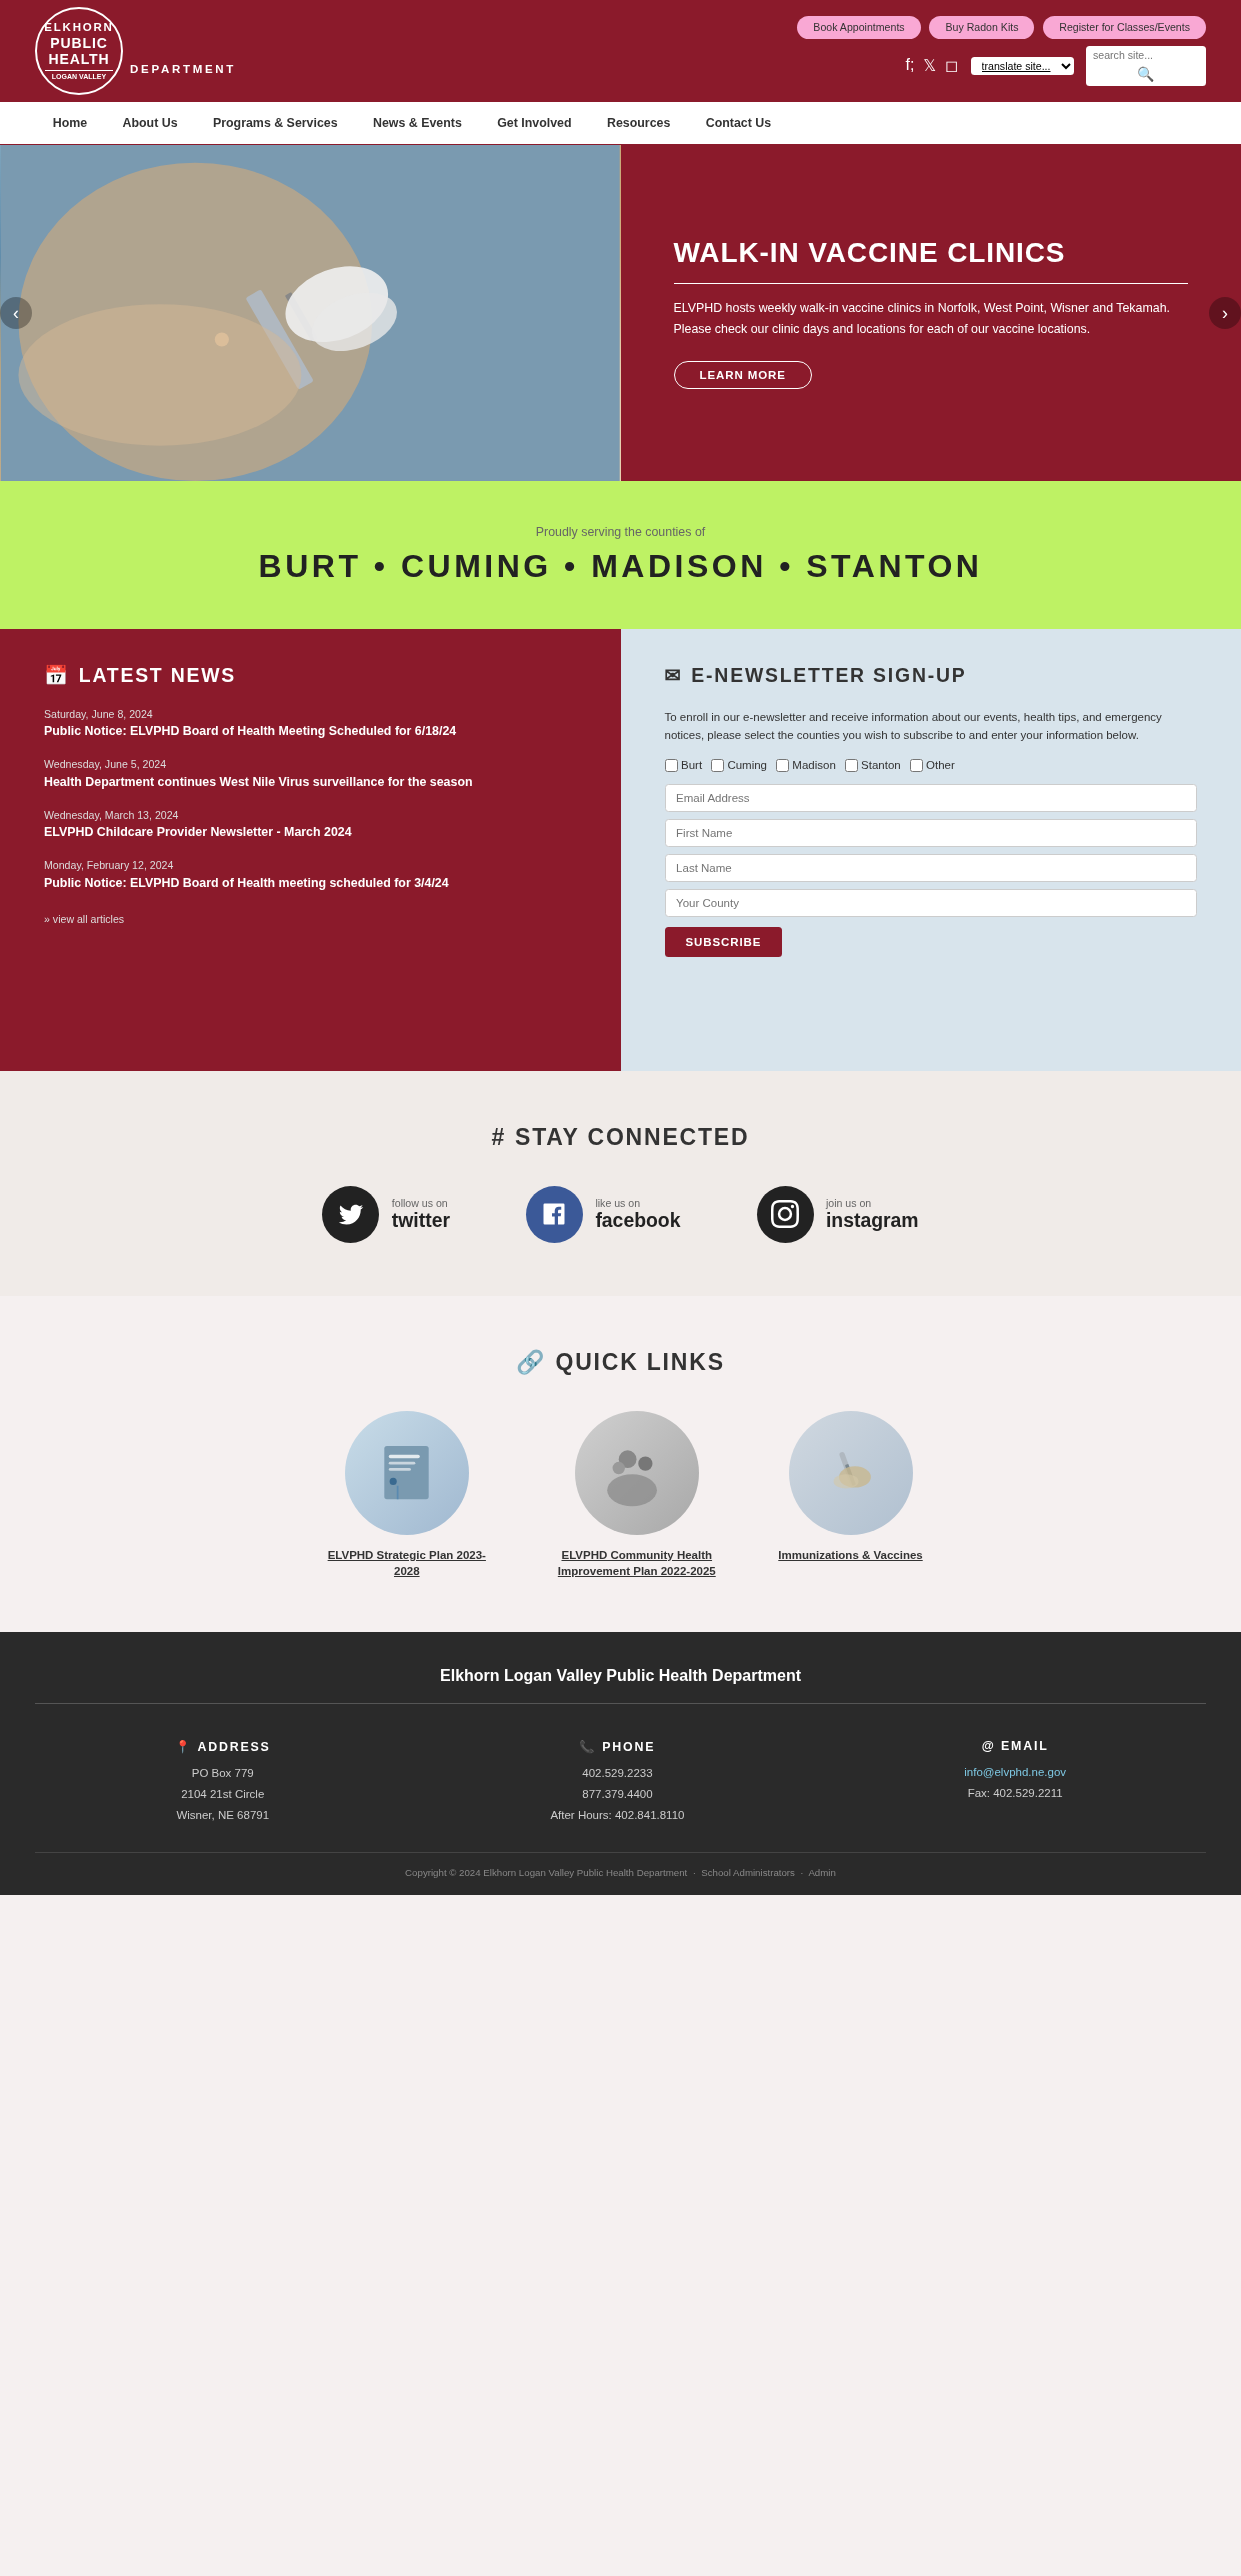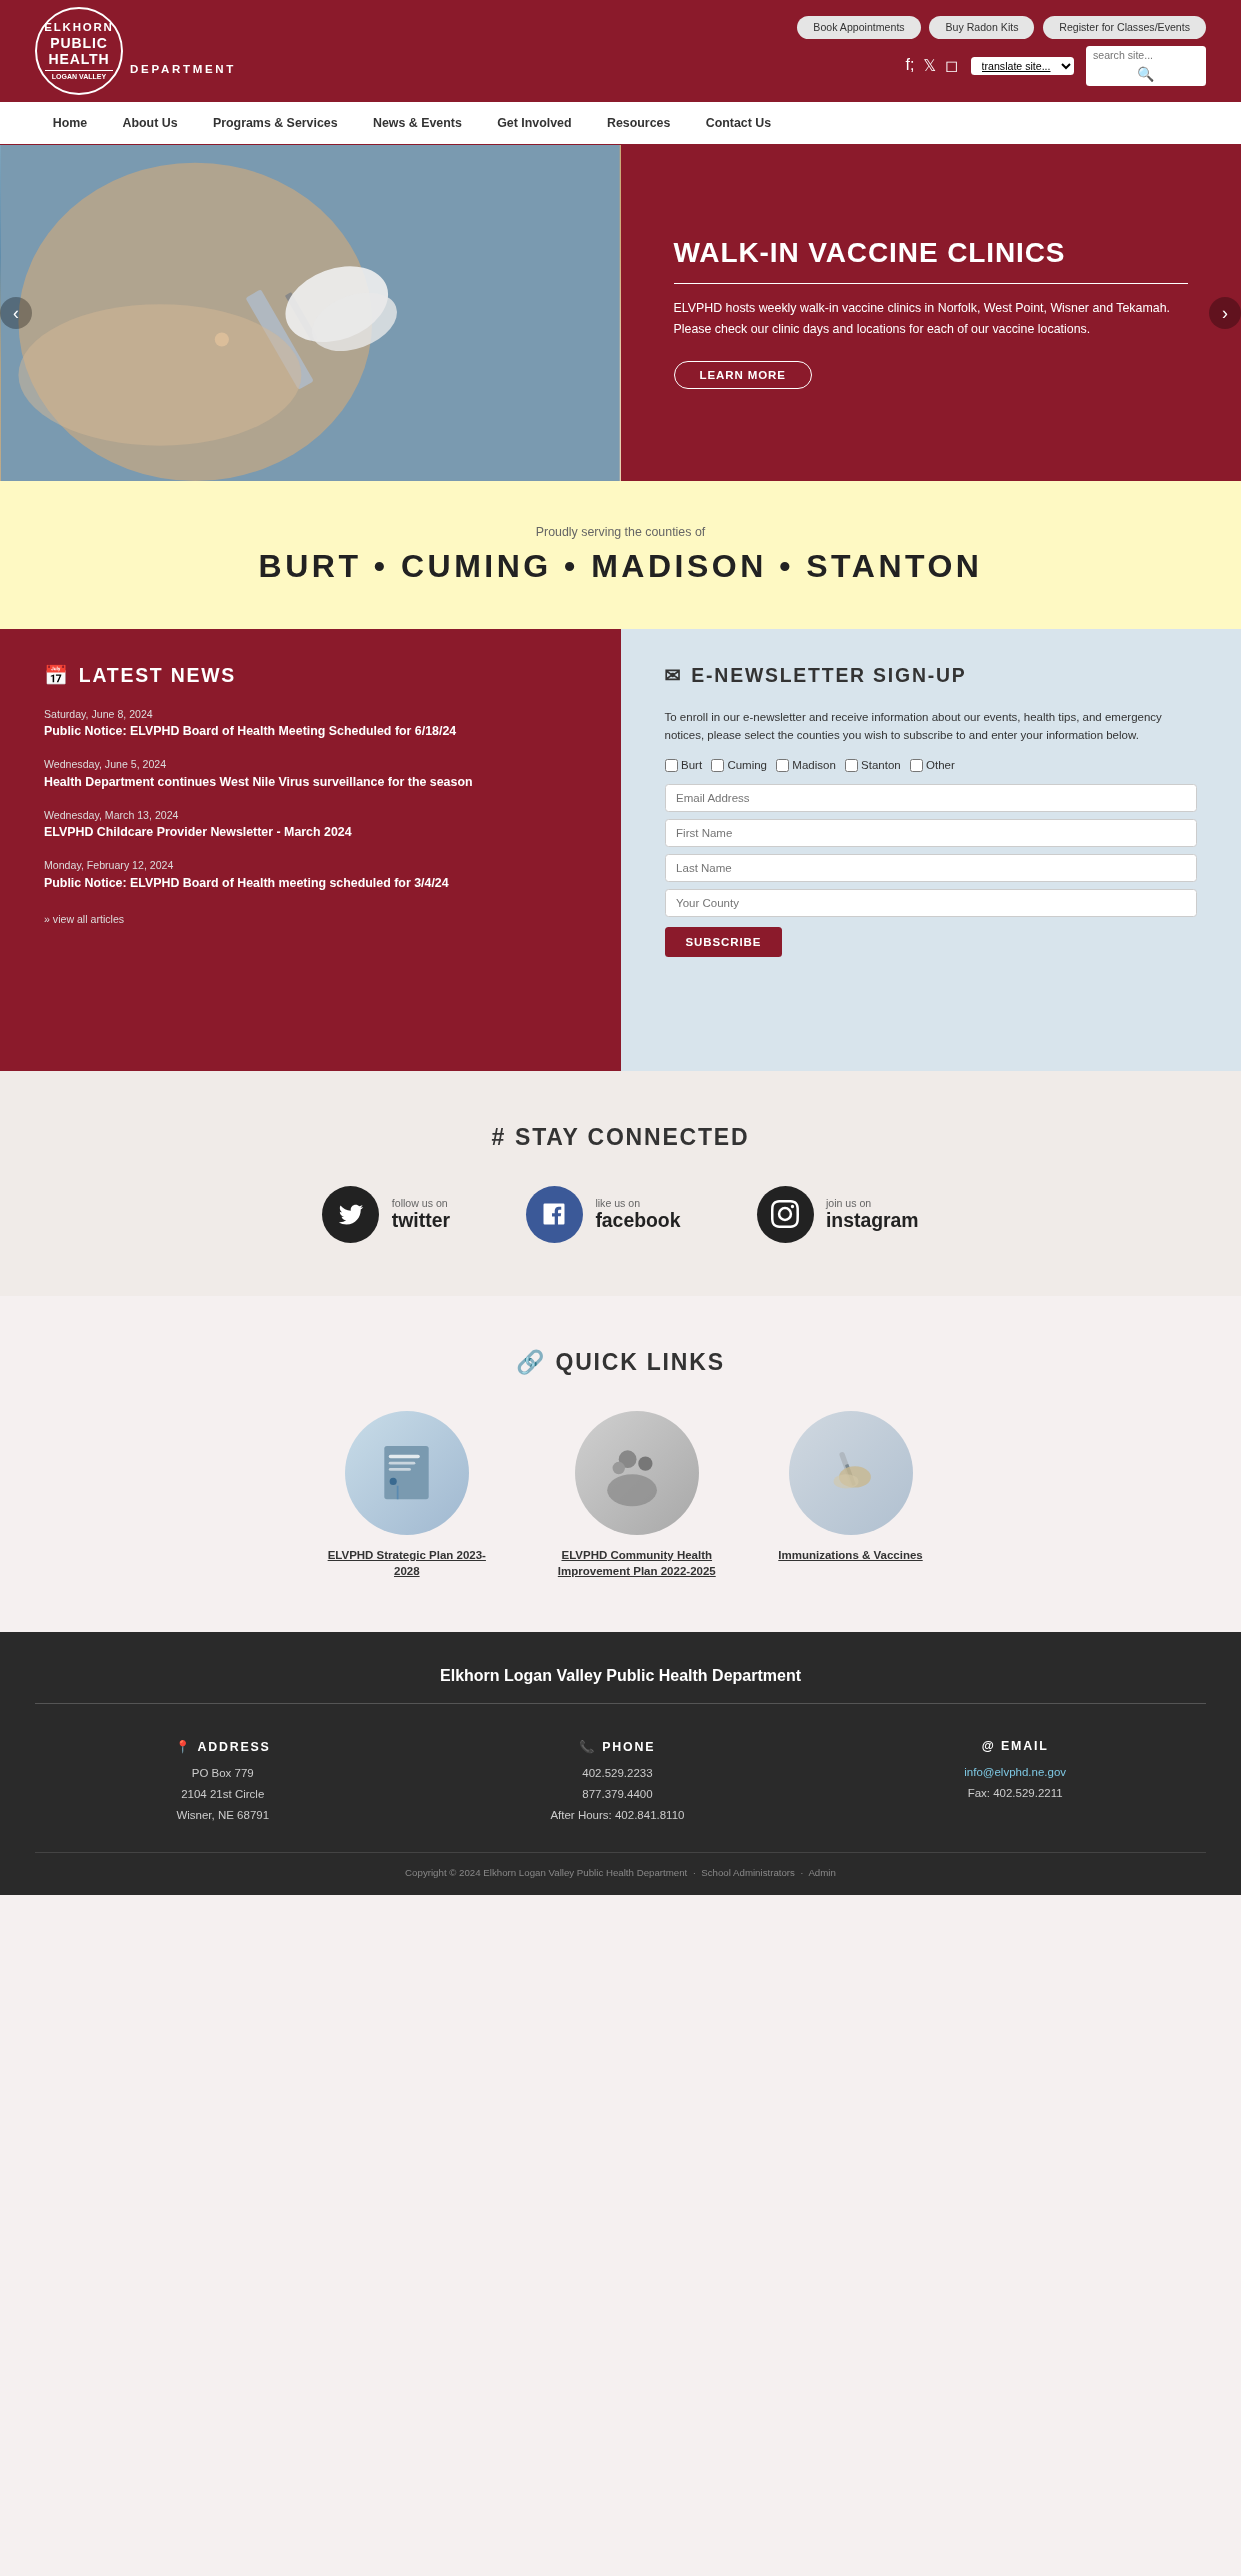--- a/index.html
+++ b/index.html
@@ -49,21 +49,21 @@
       display: flex;
       flex-direction: column;
       align-items: flex-end;
       gap: 7px;
     }
     .top-buttons {
       display: flex;
       gap: 8.8px;
     }
     .top-btn {
-      background: #e5e5e5;
+      background: #f9a8d4;
       color: #333;
       border: none;
       border-radius: 17.7px;
       padding: 5.3px 16px;
       font-size: 10.6px;
       cursor: pointer;
       font-weight: 500;
     }
     .social-translate {
       display: flex;
@@ -194,21 +194,21 @@
       padding: 7px 25px;
       font-size: 11.5px;
       font-weight: bold;
       cursor: pointer;
       letter-spacing: 0.9px;
       align-self: flex-start;
     }
 
     
     .counties-section {
-      background: #fef9c3;
+      background: #bef264;
       text-align: center;
       padding: 44px 35px;
     }
     .counties-subtitle {
       font-size: 12.4px;
       color: #666;
       margin-bottom: 8.8px;
     }
     .counties-list {
       font-size: 32px;

